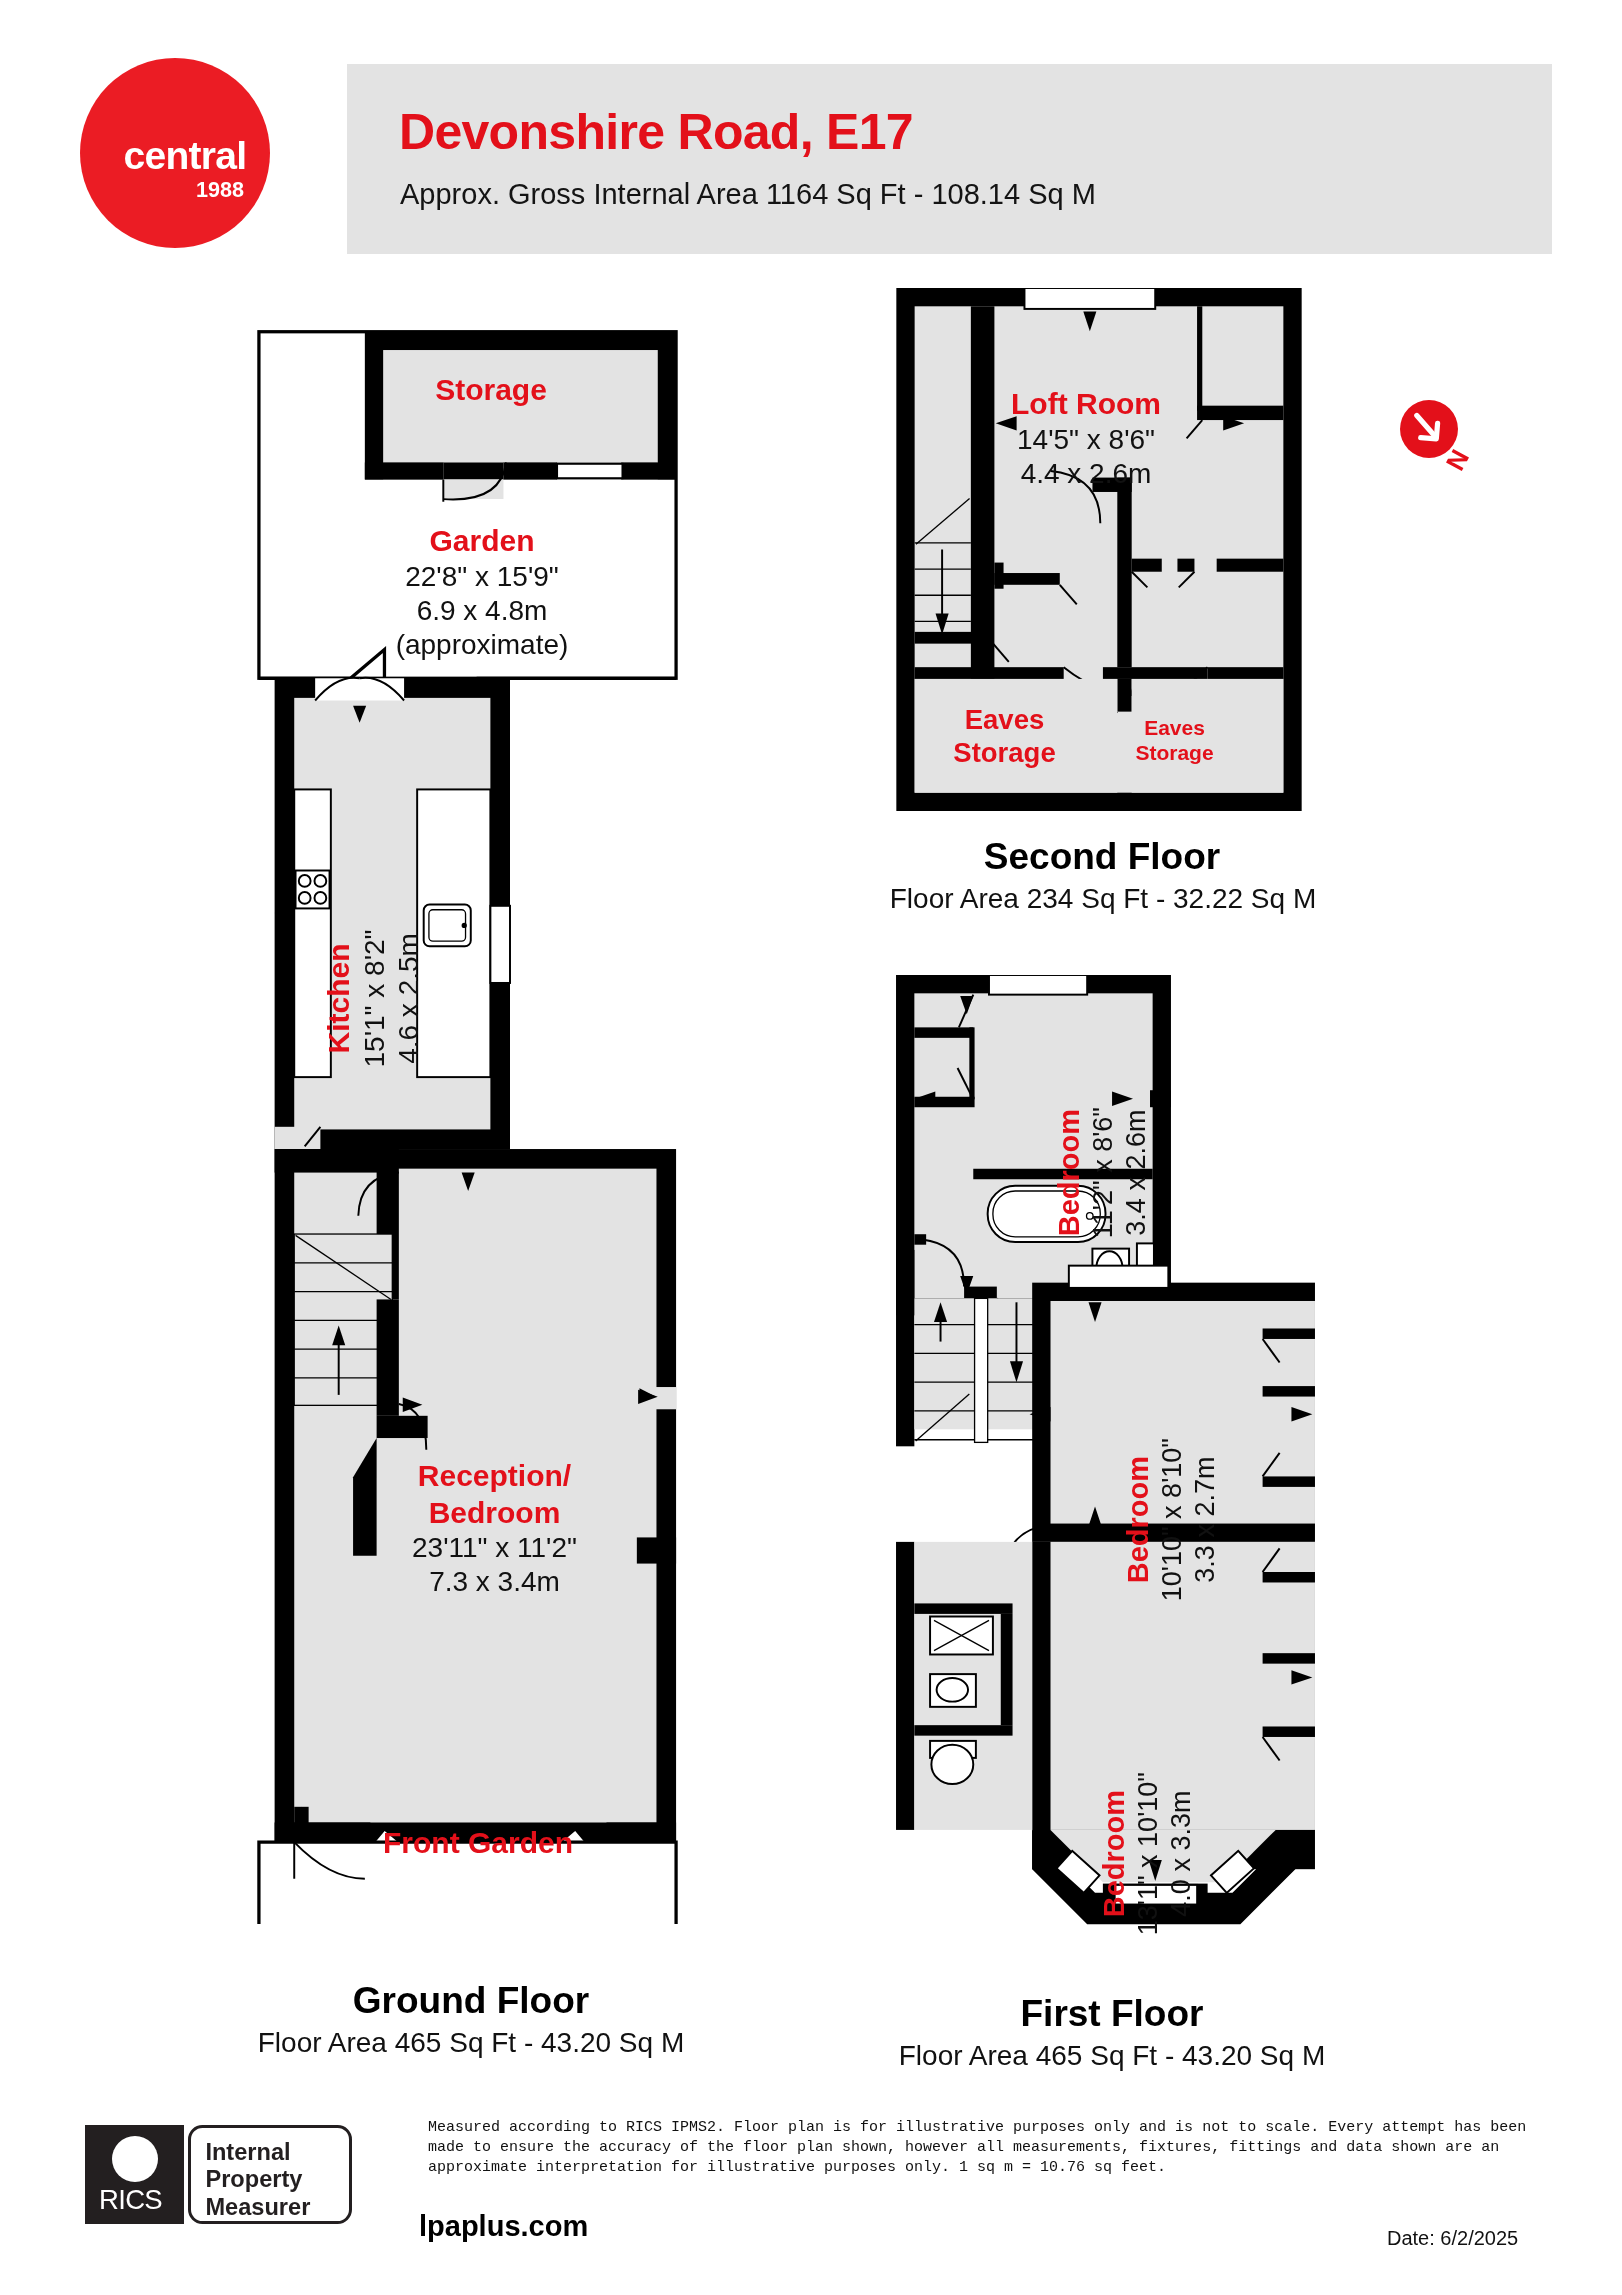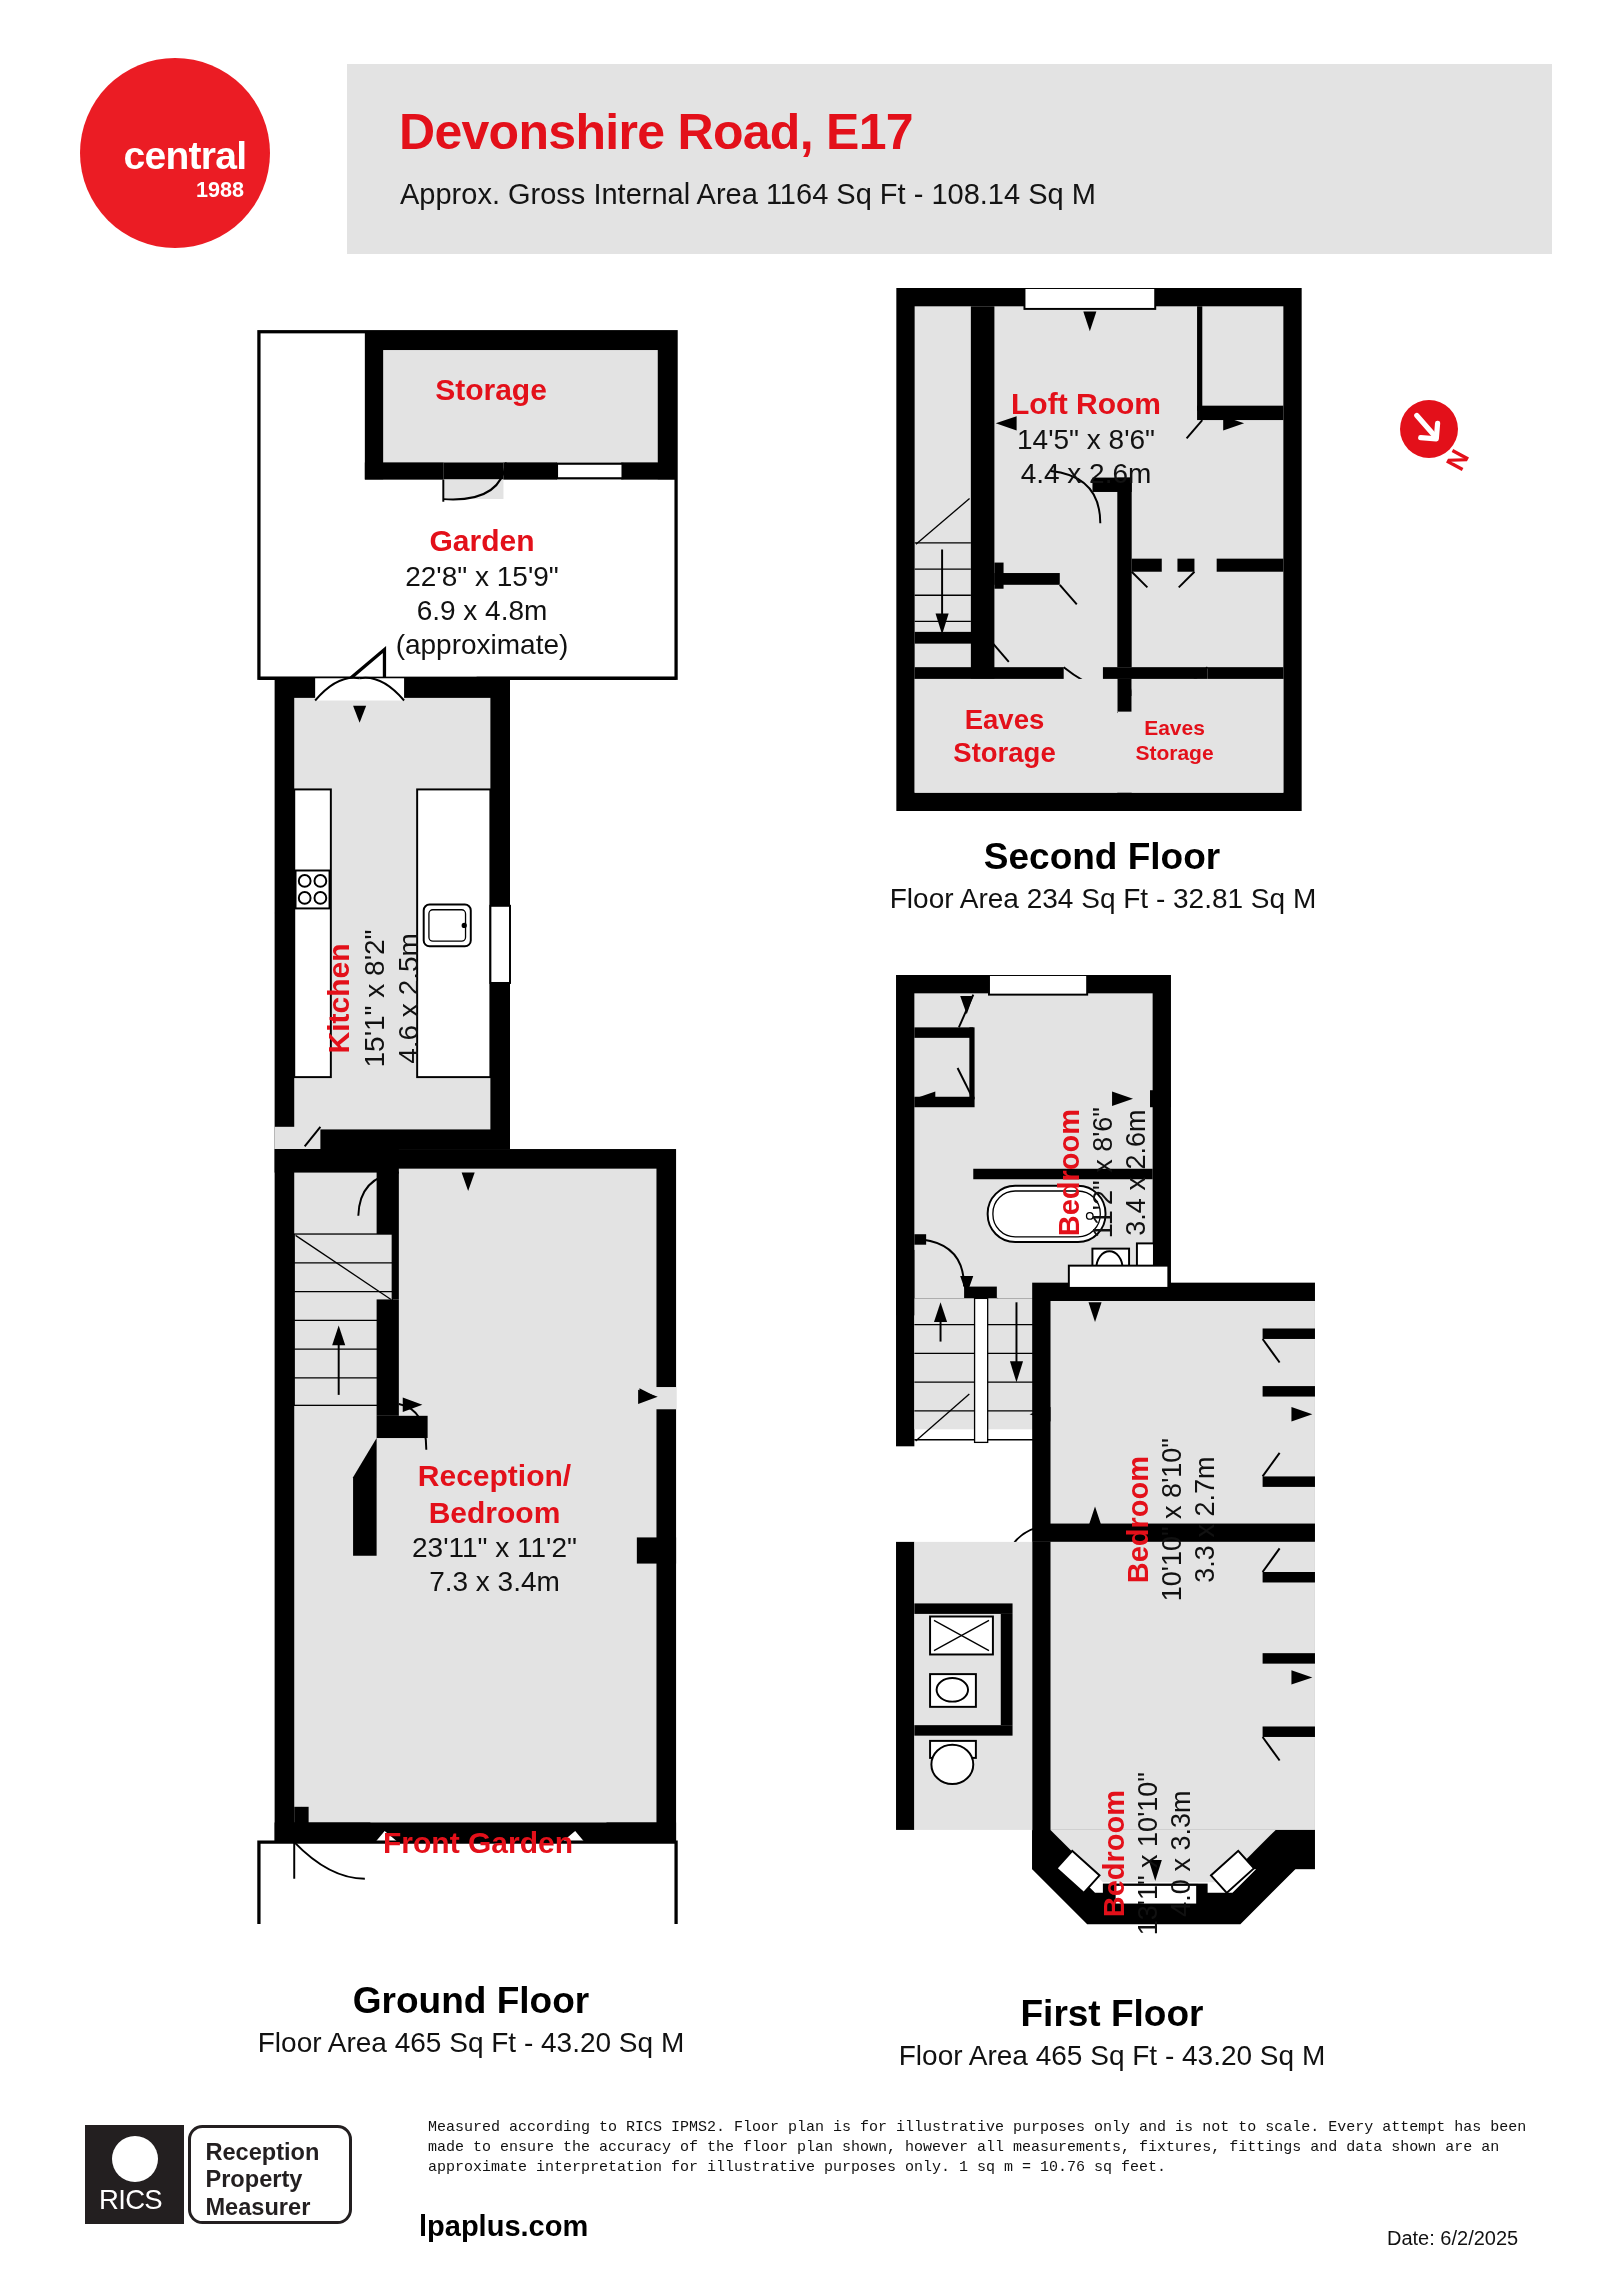--- a/index.html
+++ b/index.html
@@ -254,21 +254,21 @@
   <span class="nm">Eaves</span>
   <span class="nm">Storage</span>
 </div>
 
 <div class="rlab" style="left:1106px;top:715px;width:137px;font-size:21px;line-height:1.2;">
   <span class="nm">Eaves</span>
   <span class="nm">Storage</span>
 </div>
 
 <div class="flbl" style="left:896px;top:836px;width:412px;">Second Floor</div>
-<div class="farea" style="left:851px;top:883px;width:504px;">Floor Area 234 Sq Ft - 32.81 Sq M</div>
+<div class="farea" style="left:851px;top:883px;width:504px;">Floor Area 234 Sq Ft - 32.22 Sq M</div>
 
 <div class="plan" style="left:896px;top:975px;">
 <svg width="419" height="995" viewBox="0 0 640 1520">
 
   <rect x="0" y="0" width="420" height="520" fill="#000"></rect>
   <rect x="28" y="28" width="364" height="466" fill="#e3e3e3"></rect>
   <rect x="142" y="0" width="150" height="30" fill="#fff" stroke="#000" stroke-width="3"></rect>
   <polygon points="98,32 118,32 108,60" fill="#000"></polygon>
 
   <rect x="28" y="80" width="90" height="16" fill="#000"></rect>
@@ -378,21 +378,21 @@
 
 <div class="flbl" style="left:906px;top:1993px;width:412px;">First Floor</div>
 <div class="farea" style="left:860px;top:2040px;width:504px;">Floor Area 465 Sq Ft - 43.20 Sq M</div>
 
 <div class="abs rics-box">
   <div class="rics-lion"></div>
   <span class="rics-txt">RICS</span>
 </div>
 <div class="abs cpm">
   <span>
-    <b>Reception</b><br>
+    <b>Internal</b><br>
     <b>Property</b><br>
     <b>Measurer</b>
   </span>
 </div>
 <div class="abs disc">Measured according to RICS IPMS2. Floor plan is for illustrative purposes only and is not to scale. Every attempt has been made to ensure the accuracy of the floor plan shown, however all measurements, fixtures, fittings and data shown are an approximate interpretation for illustrative purposes only. 1 sq m = 10.76 sq feet.</div>
 <div class="abs site">lpaplus.com</div>
 <div class="abs date">Date: 6/2/2025</div>
 
 
 </body></html>

